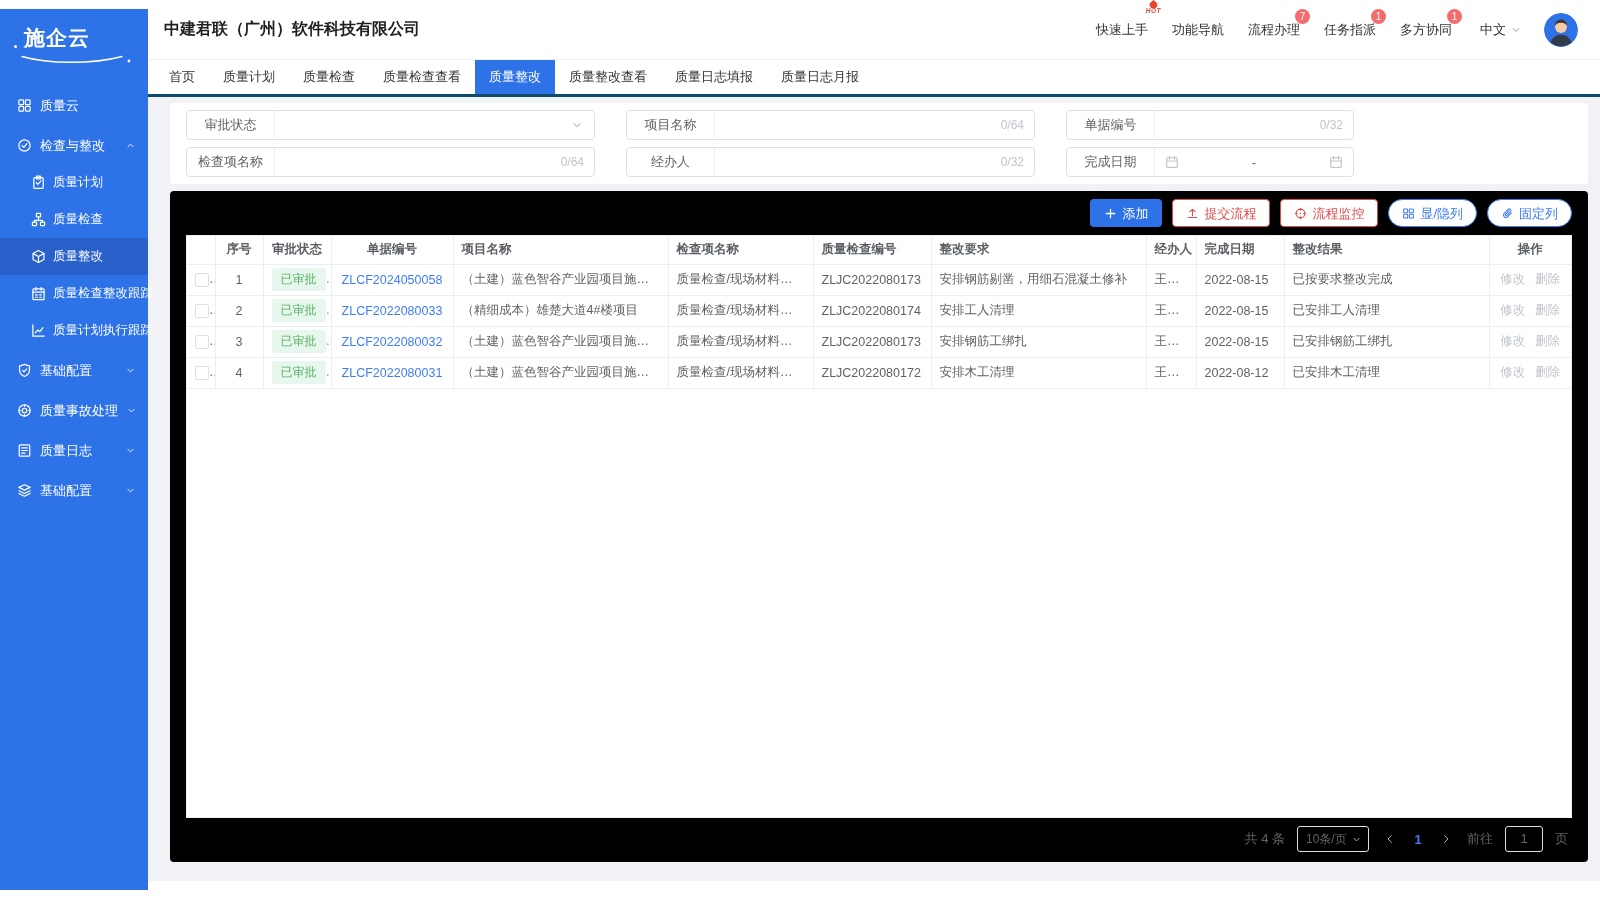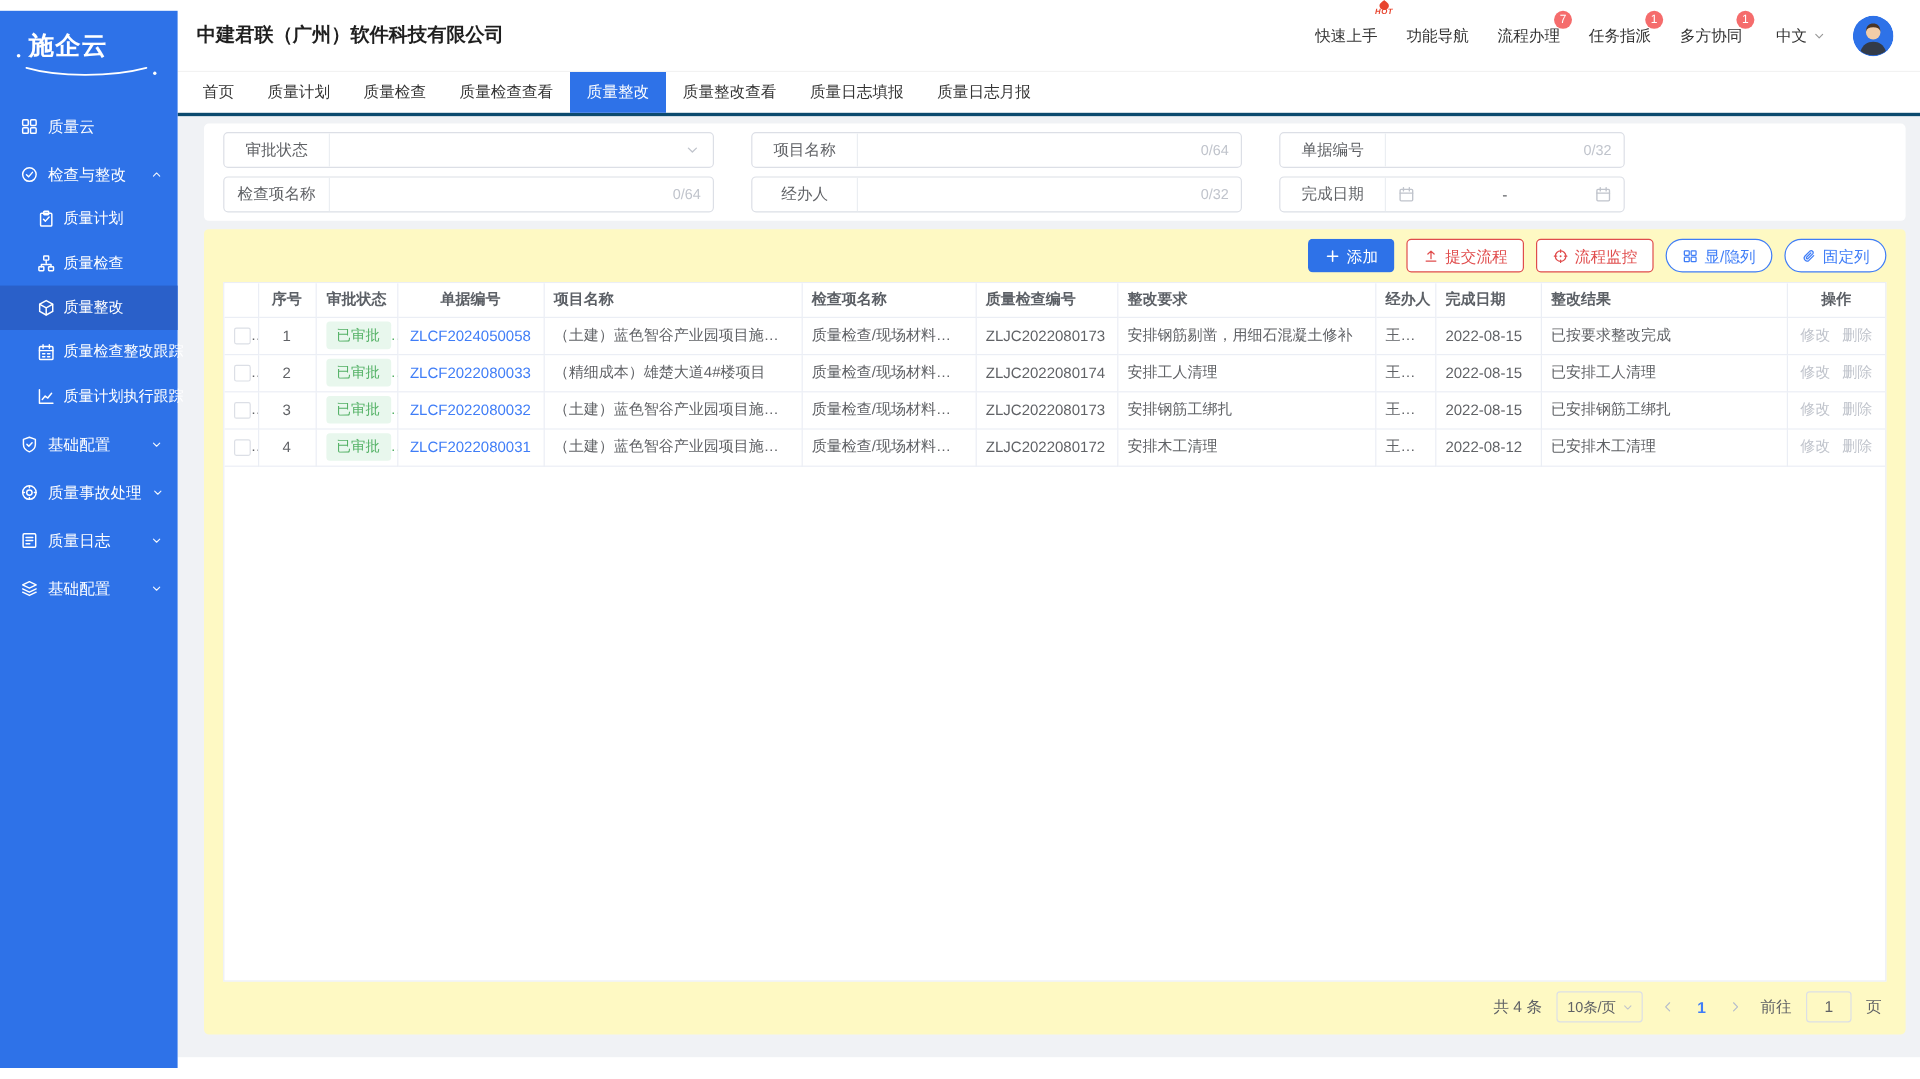--- a/index.html
+++ b/index.html
@@ -62,21 +62,21 @@
   .fg-flex { flex:1; }
   .filter-btns { flex:1; display:flex; flex-direction:column; align-items:flex-end; gap:7px; padding-right:21px; }
 
   .btn { display:inline-flex; align-items:center; justify-content:center; gap:5px; border-radius:4px;
          font-size:13px; cursor:pointer; border:1px solid transparent; background:#fff;
          font-family:inherit; line-height:1; }
   .btn .ic { width:13px; height:13px; }
   .btn-reset { width:70px; height:30px; border-color:#3F7DF7; color:#3F7DF7; }
   .btn-search { width:70px; height:30px; background:#FB9A0E; color:#fff; }
 
-  .table-panel { background:#fef9c3; border-radius:4px; padding:8px 16px 10px; flex:1; display:flex;
+  .table-panel { background:#000000; border-radius:4px; padding:8px 16px 10px; flex:1; display:flex;
                  flex-direction:column; margin-bottom:19px; }
   .toolbar { display:flex; justify-content:flex-end; gap:10px; margin-bottom:8px; }
   .toolbar .btn { height:28px; padding:0 13px; }
   .btn.primary { background:#2E72E8; color:#fff; }
   .btn.danger-outline { border-color:#E04C4C; color:#E04C4C; }
   .btn.primary-outline { border-color:#3F7DF7; color:#3F7DF7;border-radius:14px; }
 
   .table-box { flex:1; border:1px solid #EBEEF5; overflow:hidden; background:#fff; }
   table { width:100%; border-collapse:collapse; table-layout:fixed; font-size:12.5px; color:#606266; }
   th { height:28px; font-weight:bold; color:#5c6066; border-bottom:1px solid #EBEEF5; padding:0 8px;

